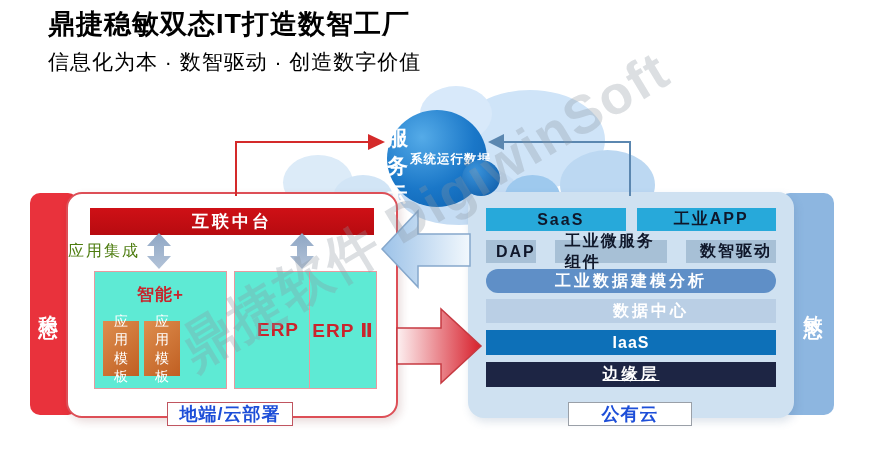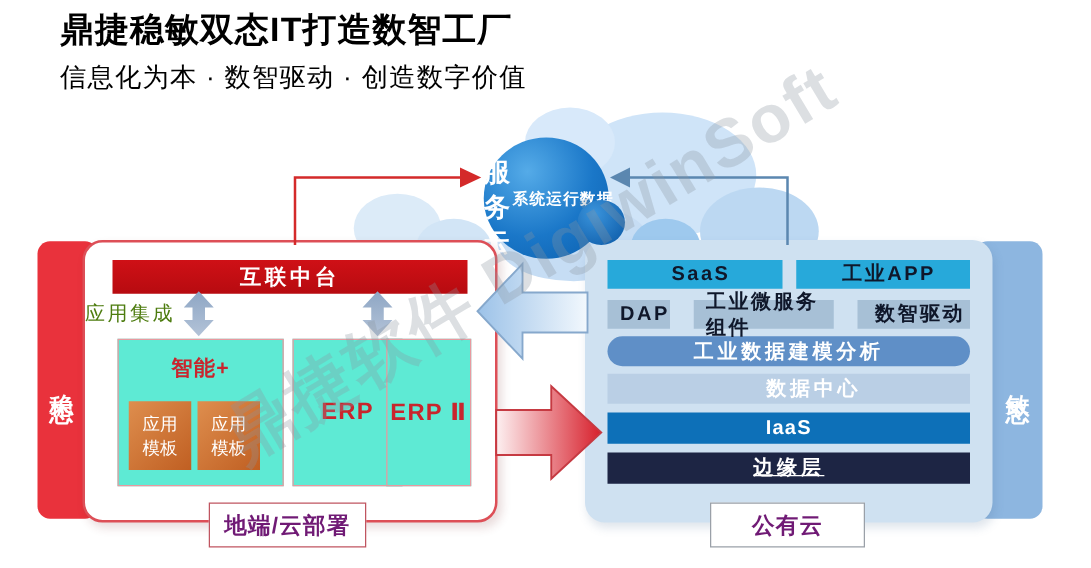--- a/index.html
+++ b/index.html
@@ -43,21 +43,21 @@
     border:2.5px solid #dd4f57; border-radius:16px; z-index:2;
     box-shadow:3px 4px 8px rgba(120,40,40,0.16); }
   .hub-bar { position:absolute; left:22px; right:22px; top:14px; height:27px;
     background:linear-gradient(#cf1016,#b70b10); display:flex; align-items:center; justify-content:center;
     color:#ffffff; font-weight:800; font-size:17px; letter-spacing:3px; }
   .integration { position:absolute; left:0; right:0; top:47px; text-align:left; font-size:16px; color:#4d7c0f; letter-spacing:2px; }
   .inner-box { position:absolute; top:77px; height:118px; border:1.5px solid #e8999f; background:#5eead4; }
   .smart-box { left:26px; width:133px; }
   .smart-title { margin-top:11px; text-align:center; font-size:17px; font-weight:800; color:#c9252d; letter-spacing:1px; }
   .templates { position:absolute; left:8px; top:49px; display:flex; gap:5px; }
-  .template { width:50px; height:55px; background:linear-gradient(135deg,#de8e4e,#c05f22);
+  .template { width:36px; height:55px; background:linear-gradient(135deg,#de8e4e,#c05f22);
     color:#ffffff; font-size:14px; line-height:1.3; display:flex; align-items:center; justify-content:center;
     text-align:center; padding:8px; }
   .erp-box { display:flex; align-items:center; justify-content:center; font-size:19px; font-weight:800; color:#c9252d; letter-spacing:1px; }
   .erp1 { left:166px; width:88px; }
   .erp2 { left:241px; width:68px; }
 
   
   .right-box { position:absolute; left:468px; top:192px; width:326px; height:226px; background:#cfe1f1;
     border-radius:16px; z-index:2; padding:16px 18px 0 18px; box-shadow:2px 4px 8px rgba(80,110,150,0.18); }
   .r-row { display:flex; gap:11px; }
@@ -68,22 +68,22 @@
   .row2 .cell { height:23px; background:#a7c0d6; font-size:16px; letter-spacing:2px; }
   .c-dap { flex:0 0 48px;text-align:right; } .c-micro { flex:1; } .c-rule { flex:0 0 90px; }
   .bar { height:24px; margin-bottom:6px; display:flex; align-items:center; justify-content:center;
     color:#ffffff; font-weight:800; font-size:16px; letter-spacing:3px; }
   .bar-model { background:#5f8fc7;border-radius:12px; }
   .bar-data  { background:#bacfe5; margin-bottom:7px;padding-left:40px; }
   .bar-iaas  { background:#0d70b8; height:25px; margin-bottom:7px; letter-spacing:1px; }
   .bar-edge  { background:#1d2544; height:25px;text-decoration:underline; }
 
   
-  .deploy { position:absolute; top:402px; height:36px; background:#ffffff; z-index:4;
-    display:flex; align-items:center; justify-content:center; font-size:18px; font-weight:800; color:#701a75; letter-spacing:1px; }
+  .deploy { position:absolute; top:402px; height:24px; background:#ffffff; z-index:4;
+    display:flex; align-items:center; justify-content:center; font-size:18px; font-weight:800; color:#1d4ed8; letter-spacing:1px; }
   .deploy-left  { left:167px; width:126px; border:1.5px solid #c05560; }
   .deploy-right { left:568px; width:124px; border:1.5px solid #9aa0a8; }
 
   
   .overlay { position:absolute; left:0; top:0; width:873px; height:454px; z-index:3; pointer-events:none; }
 
   
   .watermark { position:absolute; left:185px; top:318px; z-index:6; pointer-events:none;
     transform:rotate(-31deg); transform-origin:left center; white-space:nowrap;
     font-size:54px; font-weight:800; color:rgba(140,150,160,0.30); letter-spacing:2px; }

